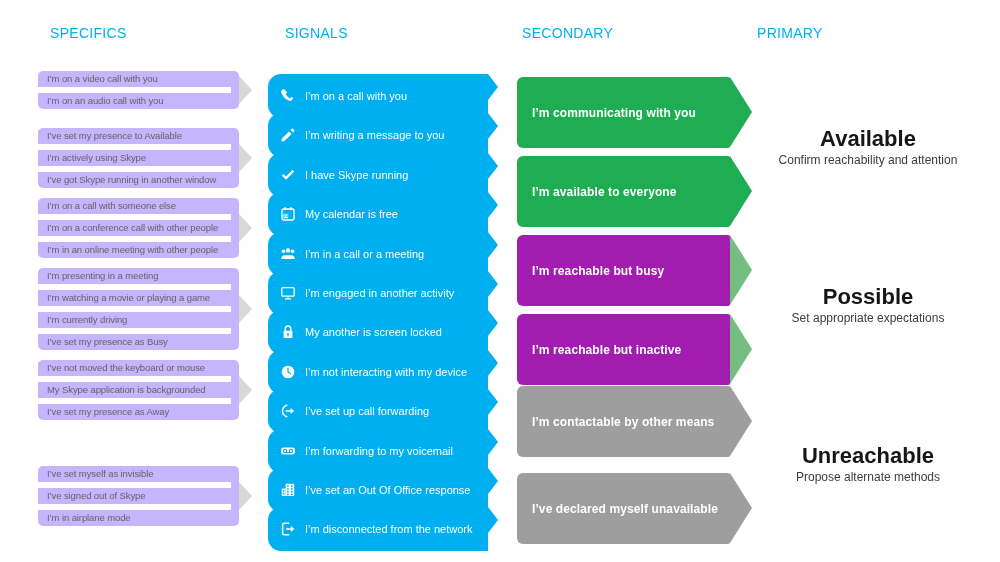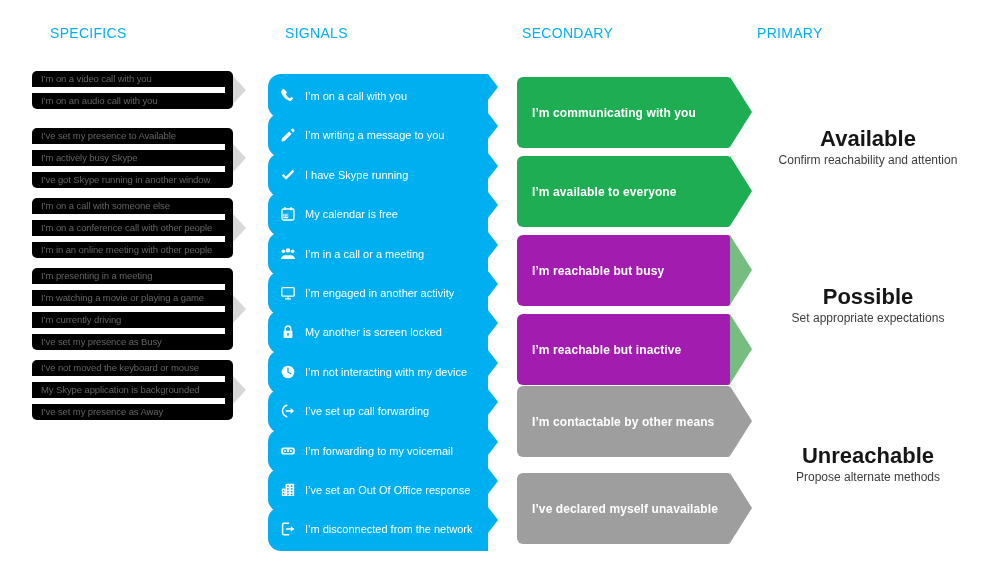--- a/index.html
+++ b/index.html
@@ -3,21 +3,21 @@
 <meta charset="utf-8">
 <style>
   html,body { margin:0; padding:0; background:#ffffff; }
   body { font-family:"Liberation Sans", sans-serif; }
   .canvas { position:relative; width:1000px; height:562px; background:#ffffff; overflow:hidden; }
 
   
   .col-header { position:absolute; top:25px; font-size:14px; font-weight:normal; color:#00AFF0; letter-spacing:.3px; }
 
   
-  .group { position:absolute; left:32px; width:201px; background:#000000; border-radius:5px; }
+  .group { position:absolute; left:38px; width:201px; background:#c4b5fd; border-radius:5px; }
   .group::after { content:""; position:absolute; right:-13px; top:50%; margin-top:-14px; width:0; height:0;
                   border-top:14px solid transparent; border-bottom:14px solid transparent; border-left:13px solid #D8D8D8; }
   .g-item { height:16px; line-height:16px; padding-left:9px; font-size:9.5px; color:#646464; letter-spacing:-.1px; white-space:nowrap; }
   .g-sep { height:6px; width:193px; background:#ffffff; }
 
   
   .pill { position:absolute; left:268px; width:220px; height:44px; background:#00AFF0; border-radius:13px 0 0 13px; display:flex; align-items:center;text-align:center; }
   .pill::after { content:""; position:absolute; right:-10px; top:0; width:0; height:0;
                  border-top:13px solid transparent; border-bottom:13px solid transparent; border-left:10px solid #00AFF0; }
   .pill .icon { width:16px; height:16px; margin-left:12px; flex:0 0 auto; }
@@ -50,21 +50,21 @@
 
   <div class="group" style="top:71px">
     <div class="g-item">I’m on a video call with you</div>
     <div class="g-sep"></div>
     <div class="g-item">I’m on an audio call with you</div>
   </div>
 
   <div class="group" style="top:128px">
     <div class="g-item">I’ve set my presence to Available</div>
     <div class="g-sep"></div>
-    <div class="g-item">I’m actively busy Skype</div>
+    <div class="g-item">I’m actively using Skype</div>
     <div class="g-sep"></div>
     <div class="g-item">I’ve got Skype running in another window</div>
   </div>
 
   <div class="group" style="top:198px">
     <div class="g-item">I’m on a call with someone else</div>
     <div class="g-sep"></div>
     <div class="g-item">I’m on a conference call with other people</div>
     <div class="g-sep"></div>
     <div class="g-item">I’m in an online meeting with other people</div>
@@ -81,20 +81,27 @@
   </div>
 
   <div class="group" style="top:360px">
     <div class="g-item">I’ve not moved the keyboard or mouse</div>
     <div class="g-sep"></div>
     <div class="g-item">My Skype application is backgrounded</div>
     <div class="g-sep"></div>
     <div class="g-item">I’ve set my presence as Away</div>
   </div>
 
+  <div class="group" style="top:466px">
+    <div class="g-item">I’ve set myself as invisible</div>
+    <div class="g-sep"></div>
+    <div class="g-item">I’ve signed out of Skype</div>
+    <div class="g-sep"></div>
+    <div class="g-item">I’m in airplane mode</div>
+  </div>
 
   <div class="pill" style="top:74px">
     <span class="icon">
       <svg width="16" height="16" viewBox="0 0 16 16">
           <path d="M14.7 11.8l-2.4-2.4a.9.9 0 0 0-1.3 0l-1 1A10.6 10.6 0 0 1 5.6 6l1-1a.9.9 0 0 0 0-1.3L4.2 1.3a.9.9 0 0 0-1.3 0L1.6 2.6c-.5.5-.7 1.3-.4 2a13.3 13.3 0 0 0 8.2 8.2c.7.3 1.5.1 2-.4l1.3-1.3a.9.9 0 0 0 0-1.3z" fill="#fff"></path>
         </svg>
     </span>
     <span class="pill-label">I’m on a call with you</span>
   </div>
 

